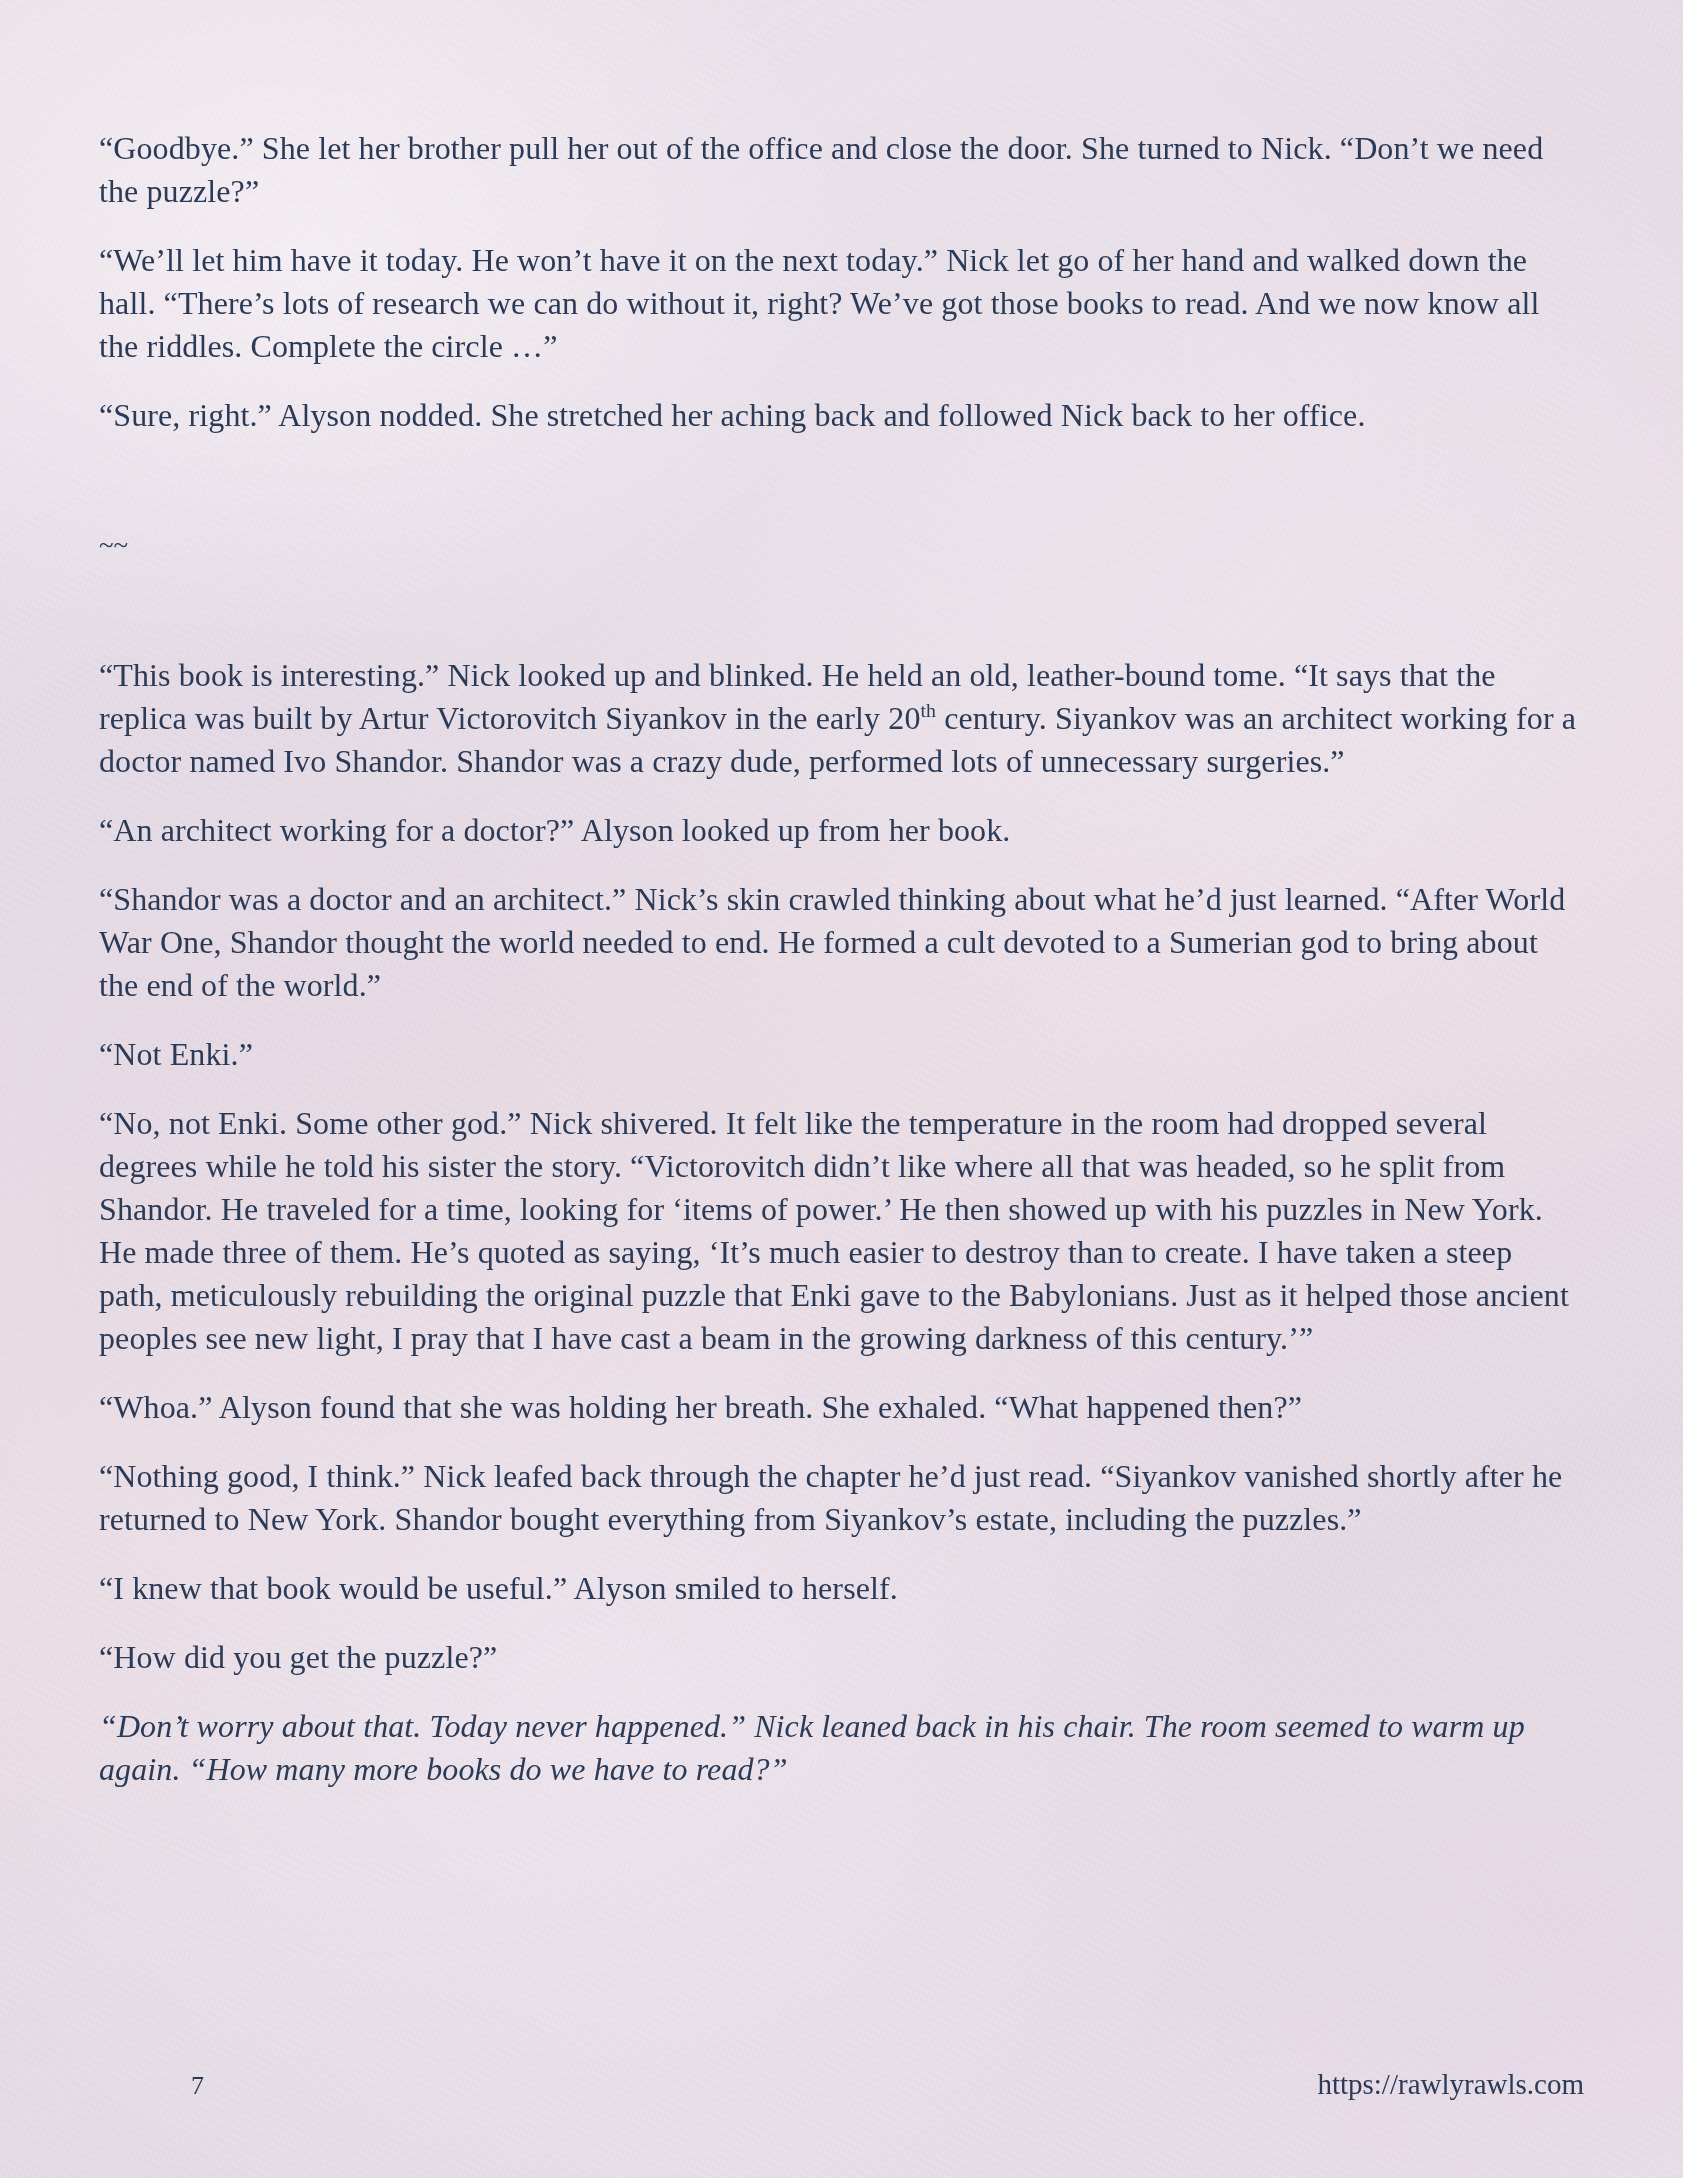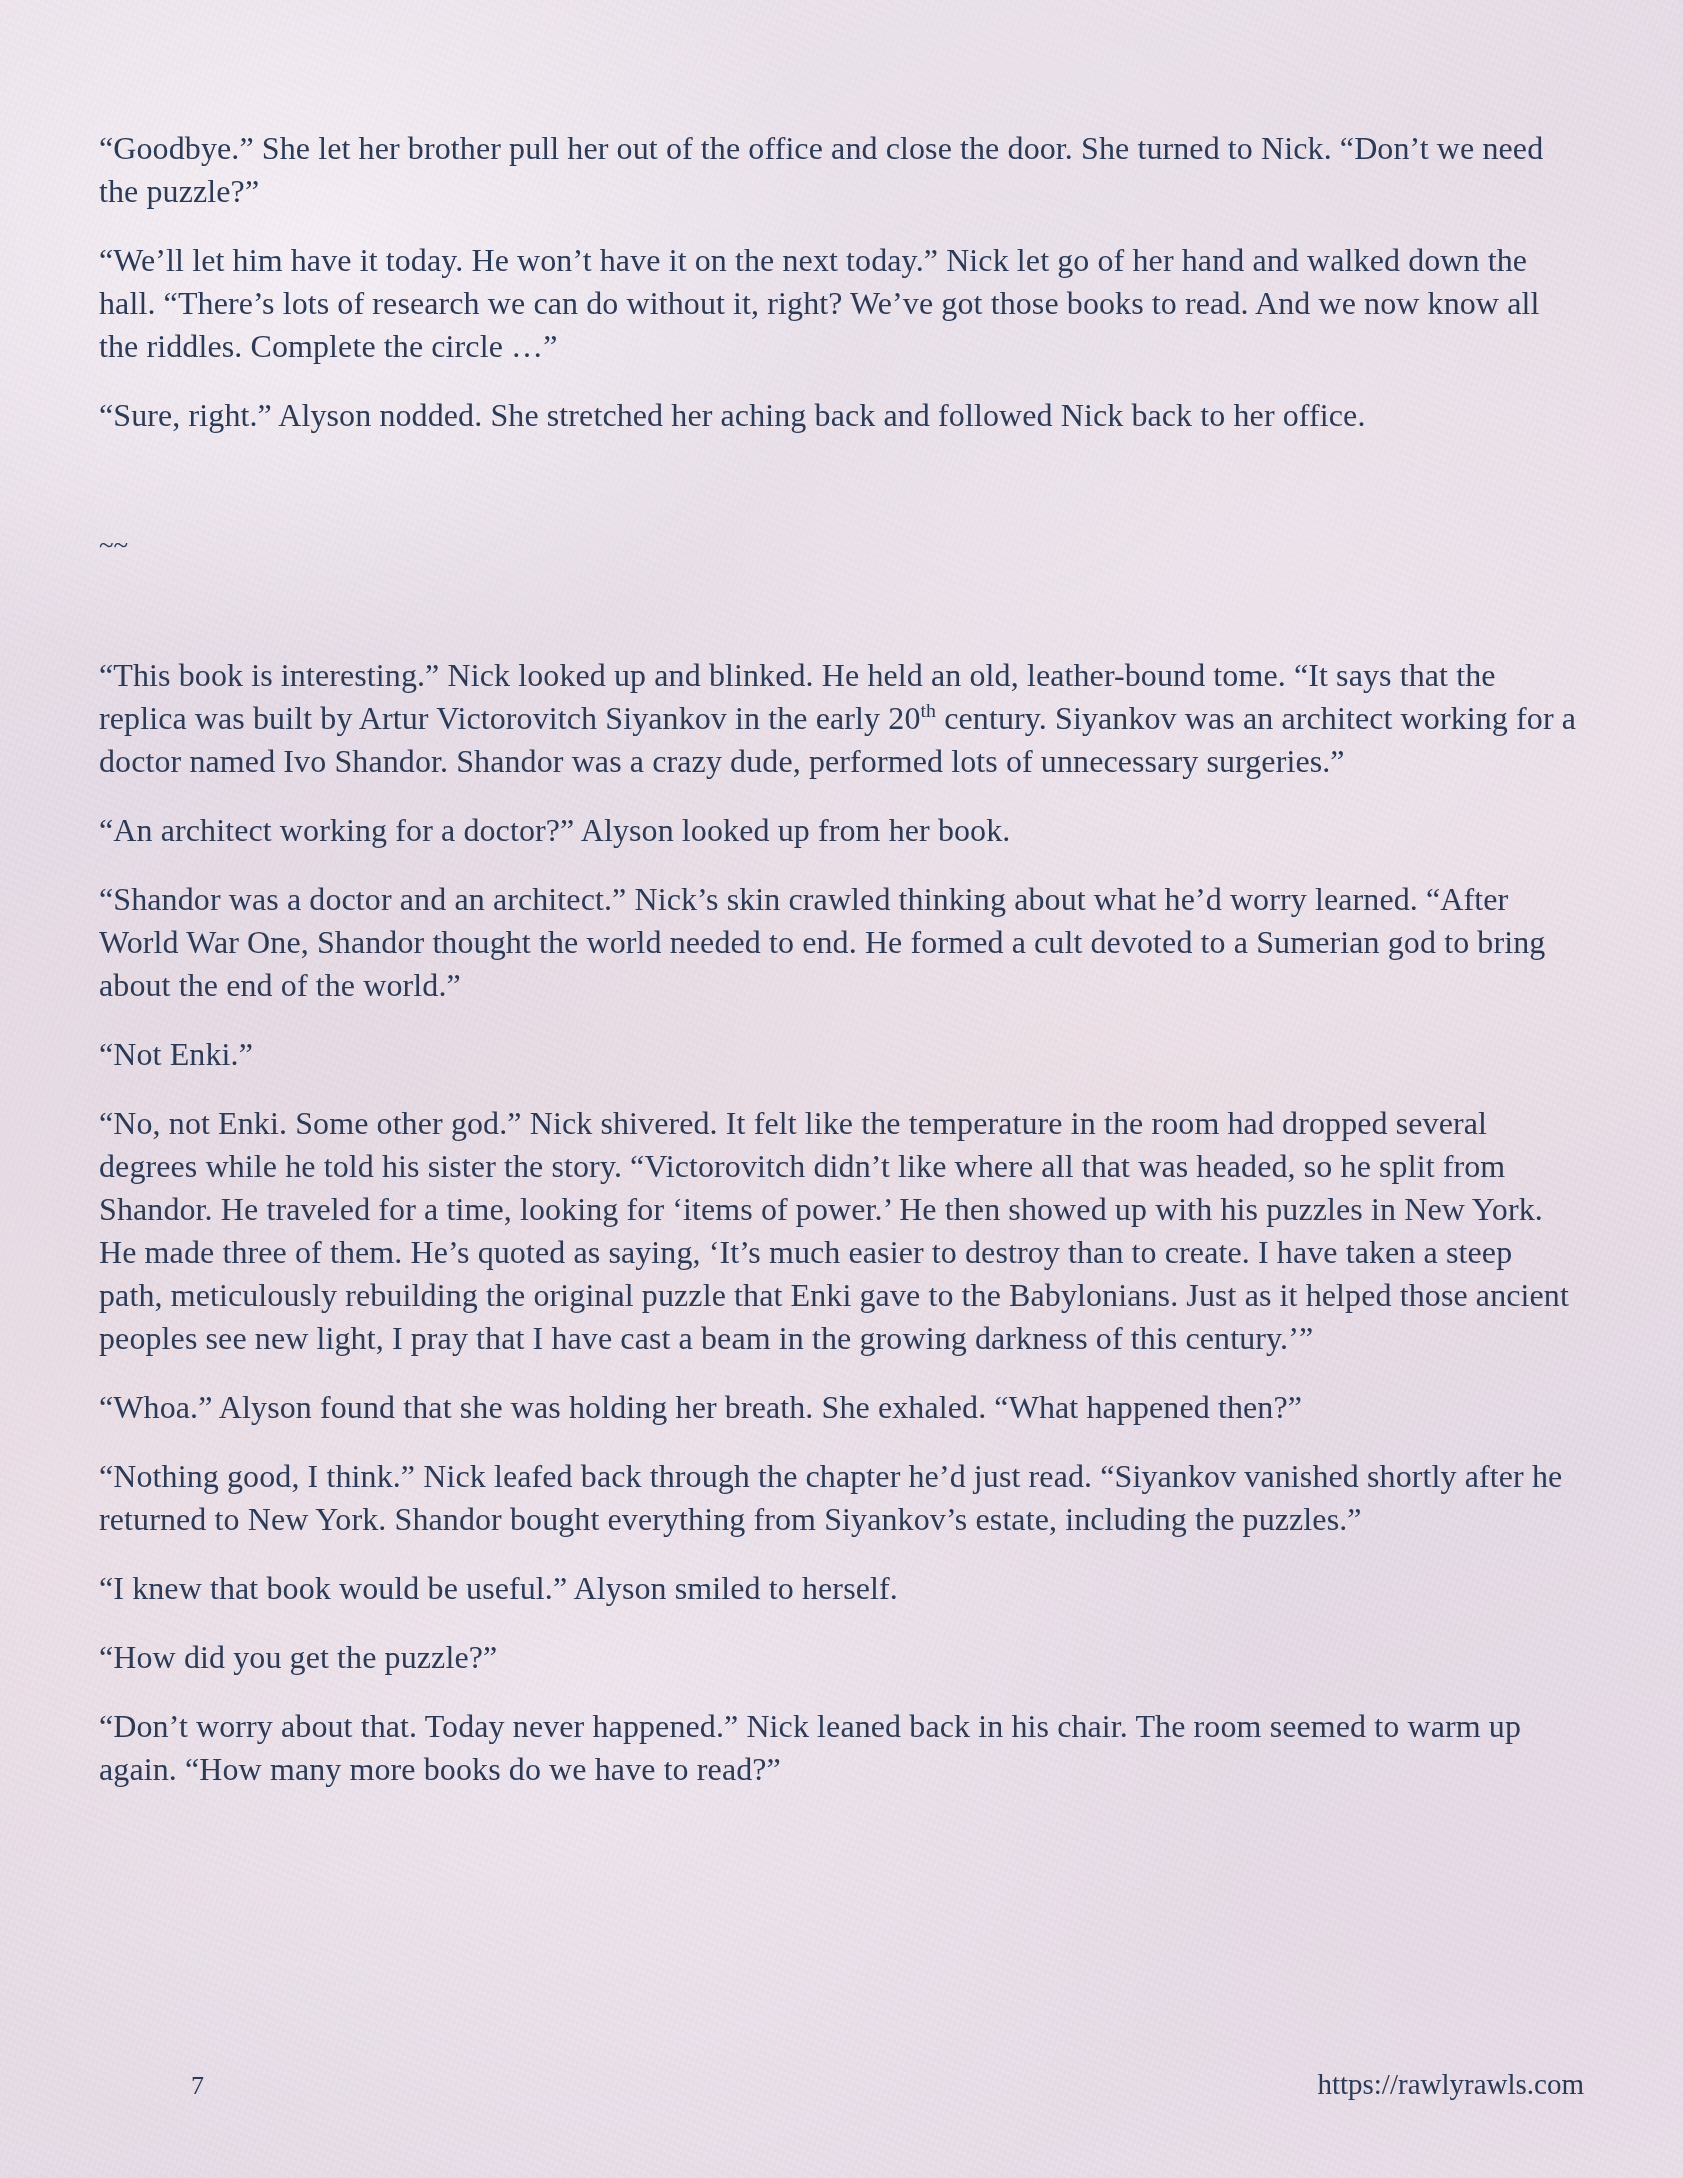--- a/index.html
+++ b/index.html
@@ -46,20 +46,21 @@
   p.para {
     margin: 0 0 26px 0;
     font-size: 32px;
     line-height: 43px;
     color: #2b3a56;
     text-align: left;
     letter-spacing: 0.1px;
   }
   p.para:last-child {
     margin-bottom: 0;
+    font-style: italic;
   }
   .scene-break {
     margin: 0 0 26px 0;
     font-size: 27px;
     line-height: 43px;
     color: #2b3a56;
     padding-top: 61px;
     padding-bottom: 61px;
   }
   sup {
@@ -96,21 +97,21 @@
 
     <p class="para">“Goodbye.” She let her brother pull her out of the office and close the door. She turned to Nick. “Don’t we need the puzzle?”</p>
     <p class="para">“We’ll let him have it today. He won’t have it on the next today.” Nick let go of her hand and walked down the hall. “There’s lots of research we can do without it, right? We’ve got those books to read. And we now know all the riddles. Complete the circle …”</p>
     <p class="para">“Sure, right.” Alyson nodded. She stretched her aching back and followed Nick back to her office.</p>
 
     <div class="scene-break">~~</div>
 
     <p class="para"><span>“This book is interesting.” Nick looked up and blinked. He held an old, leather-bound tome. “It says that the replica was built by Artur Victorovitch Siyankov in the early 20</span><sup>th</sup><span> century. Siyankov was an architect working for a doctor named Ivo Shandor. Shandor was a crazy dude, performed lots of unnecessary surgeries.”</span></p>
 
     <p class="para">“An architect working for a doctor?” Alyson looked up from her book.</p>
-    <p class="para">“Shandor was a doctor and an architect.” Nick’s skin crawled thinking about what he’d worry learned. “After World War One, Shandor thought the world needed to end. He formed a cult devoted to a Sumerian god to bring about the end of the world.”</p>
+    <p class="para">“Shandor was a doctor and an architect.” Nick’s skin crawled thinking about what he’d just learned. “After World War One, Shandor thought the world needed to end. He formed a cult devoted to a Sumerian god to bring about the end of the world.”</p>
     <p class="para">“Not Enki.”</p>
     <p class="para">“No, not Enki. Some other god.” Nick shivered. It felt like the temperature in the room had dropped several degrees while he told his sister the story. “Victorovitch didn’t like where all that was headed, so he split from Shandor. He traveled for a time, looking for ‘items of power.’ He then showed up with his puzzles in New York. He made three of them. He’s quoted as saying, ‘It’s much easier to destroy than to create. I have taken a steep path, meticulously rebuilding the original puzzle that Enki gave to the Babylonians. Just as it helped those ancient peoples see new light, I pray that I have cast a beam in the growing darkness of this century.’”</p>
     <p class="para">“Whoa.” Alyson found that she was holding her breath. She exhaled. “What happened then?”</p>
     <p class="para">“Nothing good, I think.” Nick leafed back through the chapter he’d just read. “Siyankov vanished shortly after he returned to New York. Shandor bought everything from Siyankov’s estate, including the puzzles.”</p>
     <p class="para">“I knew that book would be useful.” Alyson smiled to herself.</p>
     <p class="para">“How did you get the puzzle?”</p>
     <p class="para">“Don’t worry about that. Today never happened.” Nick leaned back in his chair. The room seemed to warm up again. “How many more books do we have to read?”</p>
 
   </div>
 

